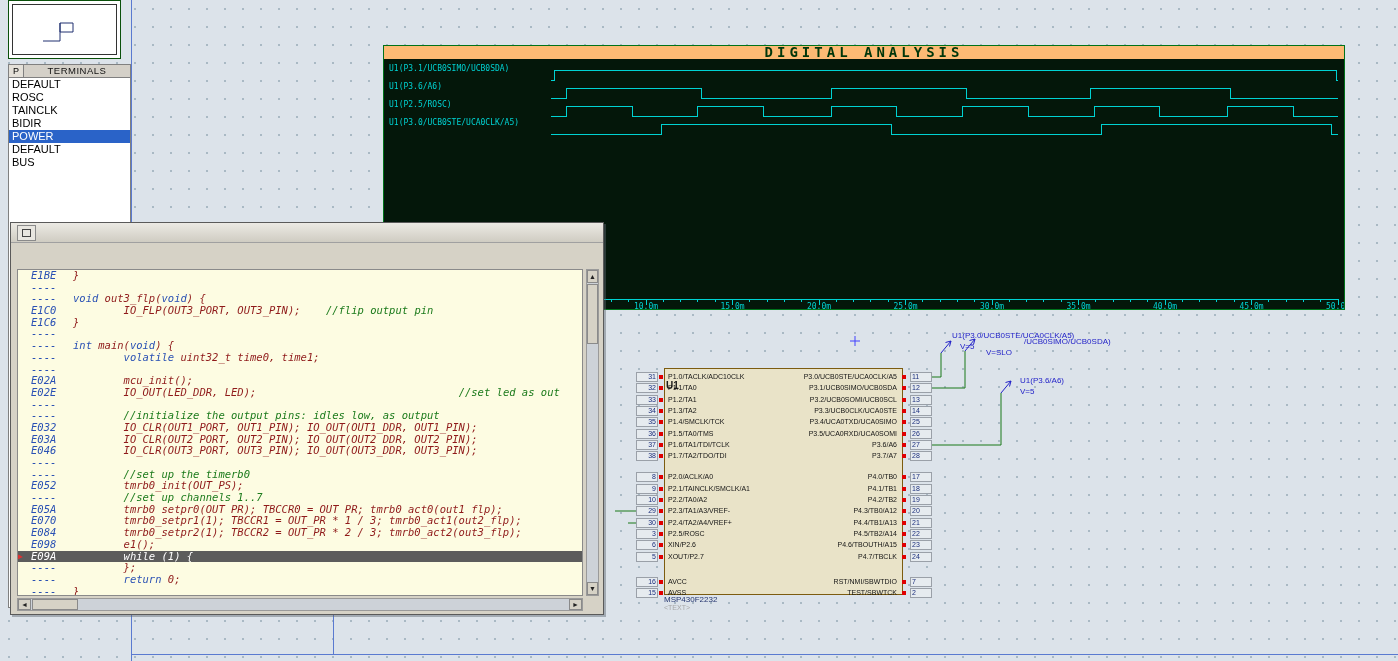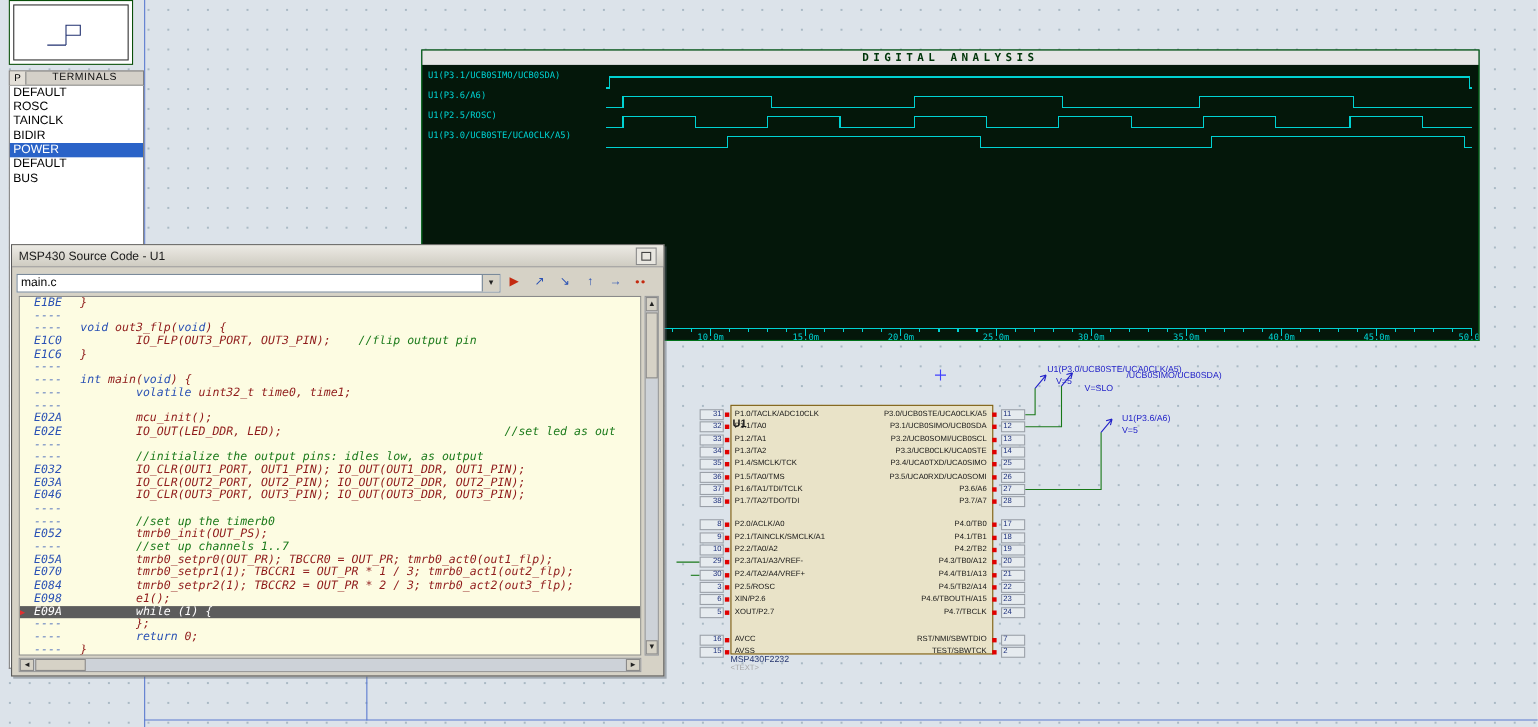--- a/index.html
+++ b/index.html
@@ -33,22 +33,22 @@
   .p-btn{width:14px;border-right:1px solid #808080;font-size:9px;line-height:12px;text-align:center;background:#e4e0d8;}
   .terminals-title{flex:1;text-align:center;font-size:9.5px;line-height:12px;letter-spacing:.5px;color:#111;}
   .terminals-list{position:absolute;left:8px;top:78px;width:123px;height:530px;background:#fff;
     border:1px solid #808080;border-top:none;z-index:3;box-sizing:border-box;}
   .term-item{height:13px;line-height:13px;padding-left:3px;font-size:11px;color:#000;}
   .term-item.selected{background:#2a63c8;color:#fff;}
 
   
   .win-analysis{position:absolute;left:383px;top:45px;width:962px;height:265px;
     background:#04170a;border:1px solid #00721a;z-index:4;box-sizing:border-box;}
-  .analysis-title{height:13px;background:#e5e5e5;color:#00360a;
-    font-family:"DejaVu Sans Mono",monospace;font-size:10px;font-weight:bold;
+  .analysis-title{height:13px;background:#fdba74;color:#00360a;
+    font-family:"DejaVu Sans Mono",monospace;font-size:14px;font-weight:bold;
     letter-spacing:4px;text-align:center;line-height:13px;}
   svg.analysis-plot{position:absolute;left:0;top:13px;}
   .trace{stroke:#00d2d2;fill:none;stroke-width:1;shape-rendering:crispEdges;}
   .trace-label{fill:#00d2d2;font-family:"DejaVu Sans Mono",monospace;font-size:8px;}
   .axis{stroke:#00d2d2;fill:none;stroke-width:1;shape-rendering:crispEdges;}
   .axis-label{fill:#00d2d2;font-family:"DejaVu Sans Mono",monospace;font-size:8px;}
 
   
   .win-code{position:absolute;left:10px;top:222px;width:594px;height:393px;background:#d6d2c6;
     border:1px solid #5a5a5a;box-shadow:2px 2px 0 rgba(90,100,110,.45);z-index:10;box-sizing:border-box;}
@@ -277,37 +277,22 @@
         <text x="608.0" y="250" class="axis-label" text-anchor="middle" data-name="axis-tick-label">30.0m</text>
         <text x="694.5" y="250" class="axis-label" text-anchor="middle" data-name="axis-tick-label">35.0m</text>
         <text x="781.0" y="250" class="axis-label" text-anchor="middle" data-name="axis-tick-label">40.0m</text>
         <text x="867.5" y="250" class="axis-label" text-anchor="middle" data-name="axis-tick-label">45.0m</text>
         <text x="954.0" y="250" class="axis-label" text-anchor="middle" data-name="axis-tick-label">50.0m</text>
       </svg>
   </div>
 
   <div class="win-code" data-name="source-code-window">
     <div class="code-titlebar" data-name="source-code-titlebar">
-      <div class="code-title" data-name="source-code-title">MSP430 Source Code - U1</div>
       <div class="title-btn" data-name="close-button">
           <span data-name="window-icon"></span>
-        </div>
-    </div>
-    <div class="code-toolbar" data-name="source-code-toolbar">
-      <div class="combo" data-name="source-file-combo">
-        <div class="combo-text" data-name="source-file-name">main.c</div>
-        <div class="combo-arrow" data-name="chevron-down-icon">▼</div>
-      </div>
-      <div id="toolbar-icons" style="display:flex" data-name="debug-toolbar-icons">
-          <div class="tool-btn" data-name="set-pc-icon">▶</div>
-          <div class="tool-btn" data-name="step-over-icon">↗</div>
-          <div class="tool-btn" data-name="step-into-icon">↘</div>
-          <div class="tool-btn" data-name="step-out-icon">↑</div>
-          <div class="tool-btn" data-name="run-to-cursor-icon">→</div>
-          <div class="tool-btn" data-name="breakpoints-icon">●●</div>
         </div>
     </div>
     <div class="code-area" data-name="code-lines"><div class="code-line" data-name="code-line"><span class="gutter" data-name="breakpoint-gutter"> </span><span class="addr" data-name="code-address">E1BE</span><span class="codetext" data-name="code-text">}</span></div><div class="code-line" data-name="code-line"><span class="gutter" data-name="breakpoint-gutter"> </span><span class="addr" data-name="code-address">----</span><span class="codetext" data-name="code-text"></span></div><div class="code-line" data-name="code-line"><span class="gutter" data-name="breakpoint-gutter"> </span><span class="addr" data-name="code-address">----</span><span class="codetext" data-name="code-text"><span class="kw">void</span> out3_flp(<span class="kw">void</span>) {</span></div><div class="code-line" data-name="code-line"><span class="gutter" data-name="breakpoint-gutter"> </span><span class="addr" data-name="code-address">E1C0</span><span class="codetext" data-name="code-text">        IO_FLP(OUT3_PORT, OUT3_PIN);    <span class="cm">//flip output pin</span></span></div><div class="code-line" data-name="code-line"><span class="gutter" data-name="breakpoint-gutter"> </span><span class="addr" data-name="code-address">E1C6</span><span class="codetext" data-name="code-text">}</span></div><div class="code-line" data-name="code-line"><span class="gutter" data-name="breakpoint-gutter"> </span><span class="addr" data-name="code-address">----</span><span class="codetext" data-name="code-text"></span></div><div class="code-line" data-name="code-line"><span class="gutter" data-name="breakpoint-gutter"> </span><span class="addr" data-name="code-address">----</span><span class="codetext" data-name="code-text"><span class="kw">int</span> main(<span class="kw">void</span>) {</span></div><div class="code-line" data-name="code-line"><span class="gutter" data-name="breakpoint-gutter"> </span><span class="addr" data-name="code-address">----</span><span class="codetext" data-name="code-text">        <span class="kw">volatile</span> uint32_t time0, time1;</span></div><div class="code-line" data-name="code-line"><span class="gutter" data-name="breakpoint-gutter"> </span><span class="addr" data-name="code-address">----</span><span class="codetext" data-name="code-text"></span></div><div class="code-line" data-name="code-line"><span class="gutter" data-name="breakpoint-gutter"> </span><span class="addr" data-name="code-address">E02A</span><span class="codetext" data-name="code-text">        mcu_init();</span></div><div class="code-line" data-name="code-line"><span class="gutter" data-name="breakpoint-gutter"> </span><span class="addr" data-name="code-address">E02E</span><span class="codetext" data-name="code-text">        IO_OUT(LED_DDR, LED);                                <span class="cm">//set led as out</span></span></div><div class="code-line" data-name="code-line"><span class="gutter" data-name="breakpoint-gutter"> </span><span class="addr" data-name="code-address">----</span><span class="codetext" data-name="code-text"></span></div><div class="code-line" data-name="code-line"><span class="gutter" data-name="breakpoint-gutter"> </span><span class="addr" data-name="code-address">----</span><span class="codetext" data-name="code-text">        <span class="cm">//initialize the output pins: idles low, as output</span></span></div><div class="code-line" data-name="code-line"><span class="gutter" data-name="breakpoint-gutter"> </span><span class="addr" data-name="code-address">E032</span><span class="codetext" data-name="code-text">        IO_CLR(OUT1_PORT, OUT1_PIN); IO_OUT(OUT1_DDR, OUT1_PIN);</span></div><div class="code-line" data-name="code-line"><span class="gutter" data-name="breakpoint-gutter"> </span><span class="addr" data-name="code-address">E03A</span><span class="codetext" data-name="code-text">        IO_CLR(OUT2_PORT, OUT2_PIN); IO_OUT(OUT2_DDR, OUT2_PIN);</span></div><div class="code-line" data-name="code-line"><span class="gutter" data-name="breakpoint-gutter"> </span><span class="addr" data-name="code-address">E046</span><span class="codetext" data-name="code-text">        IO_CLR(OUT3_PORT, OUT3_PIN); IO_OUT(OUT3_DDR, OUT3_PIN);</span></div><div class="code-line" data-name="code-line"><span class="gutter" data-name="breakpoint-gutter"> </span><span class="addr" data-name="code-address">----</span><span class="codetext" data-name="code-text"></span></div><div class="code-line" data-name="code-line"><span class="gutter" data-name="breakpoint-gutter"> </span><span class="addr" data-name="code-address">----</span><span class="codetext" data-name="code-text">        <span class="cm">//set up the timerb0</span></span></div><div class="code-line" data-name="code-line"><span class="gutter" data-name="breakpoint-gutter"> </span><span class="addr" data-name="code-address">E052</span><span class="codetext" data-name="code-text">        tmrb0_init(OUT_PS);</span></div><div class="code-line" data-name="code-line"><span class="gutter" data-name="breakpoint-gutter"> </span><span class="addr" data-name="code-address">----</span><span class="codetext" data-name="code-text">        <span class="cm">//set up channels 1..7</span></span></div><div class="code-line" data-name="code-line"><span class="gutter" data-name="breakpoint-gutter"> </span><span class="addr" data-name="code-address">E05A</span><span class="codetext" data-name="code-text">        tmrb0_setpr0(OUT_PR); TBCCR0 = OUT_PR; tmrb0_act0(out1_flp);</span></div><div class="code-line" data-name="code-line"><span class="gutter" data-name="breakpoint-gutter"> </span><span class="addr" data-name="code-address">E070</span><span class="codetext" data-name="code-text">        tmrb0_setpr1(1); TBCCR1 = OUT_PR * 1 / 3; tmrb0_act1(out2_flp);</span></div><div class="code-line" data-name="code-line"><span class="gutter" data-name="breakpoint-gutter"> </span><span class="addr" data-name="code-address">E084</span><span class="codetext" data-name="code-text">        tmrb0_setpr2(1); TBCCR2 = OUT_PR * 2 / 3; tmrb0_act2(out3_flp);</span></div><div class="code-line" data-name="code-line"><span class="gutter" data-name="breakpoint-gutter"> </span><span class="addr" data-name="code-address">E098</span><span class="codetext" data-name="code-text">        e1();</span></div><div class="code-line hl" data-name="code-line"><span class="gutter" data-name="current-line-arrow-icon">▶</span><span class="addr" data-name="code-address">E09A</span><span class="codetext" data-name="code-text">        <span class="kw">while</span> (1) {</span></div><div class="code-line" data-name="code-line"><span class="gutter" data-name="breakpoint-gutter"> </span><span class="addr" data-name="code-address">----</span><span class="codetext" data-name="code-text">        };</span></div><div class="code-line" data-name="code-line"><span class="gutter" data-name="breakpoint-gutter"> </span><span class="addr" data-name="code-address">----</span><span class="codetext" data-name="code-text">        <span class="kw">return</span> 0;</span></div><div class="code-line" data-name="code-line"><span class="gutter" data-name="breakpoint-gutter"> </span><span class="addr" data-name="code-address">----</span><span class="codetext" data-name="code-text">}</span></div></div>
     <div class="scroll code-hscroll" data-name="horizontal-scrollbar">
       <div class="sb-btn h" style="left:0;" data-name="scroll-left-icon">◄</div>
       <div class="sb-thumb" style="left:14px;top:0;width:46px;height:11px;" data-name="hscroll-thumb"></div>
       <div class="sb-btn h" style="right:0;" data-name="scroll-right-icon">►</div>
     </div>
     <div class="scroll code-vscroll" data-name="vertical-scrollbar">
       <div class="sb-btn v" style="top:0;" data-name="scroll-up-icon">▲</div>

